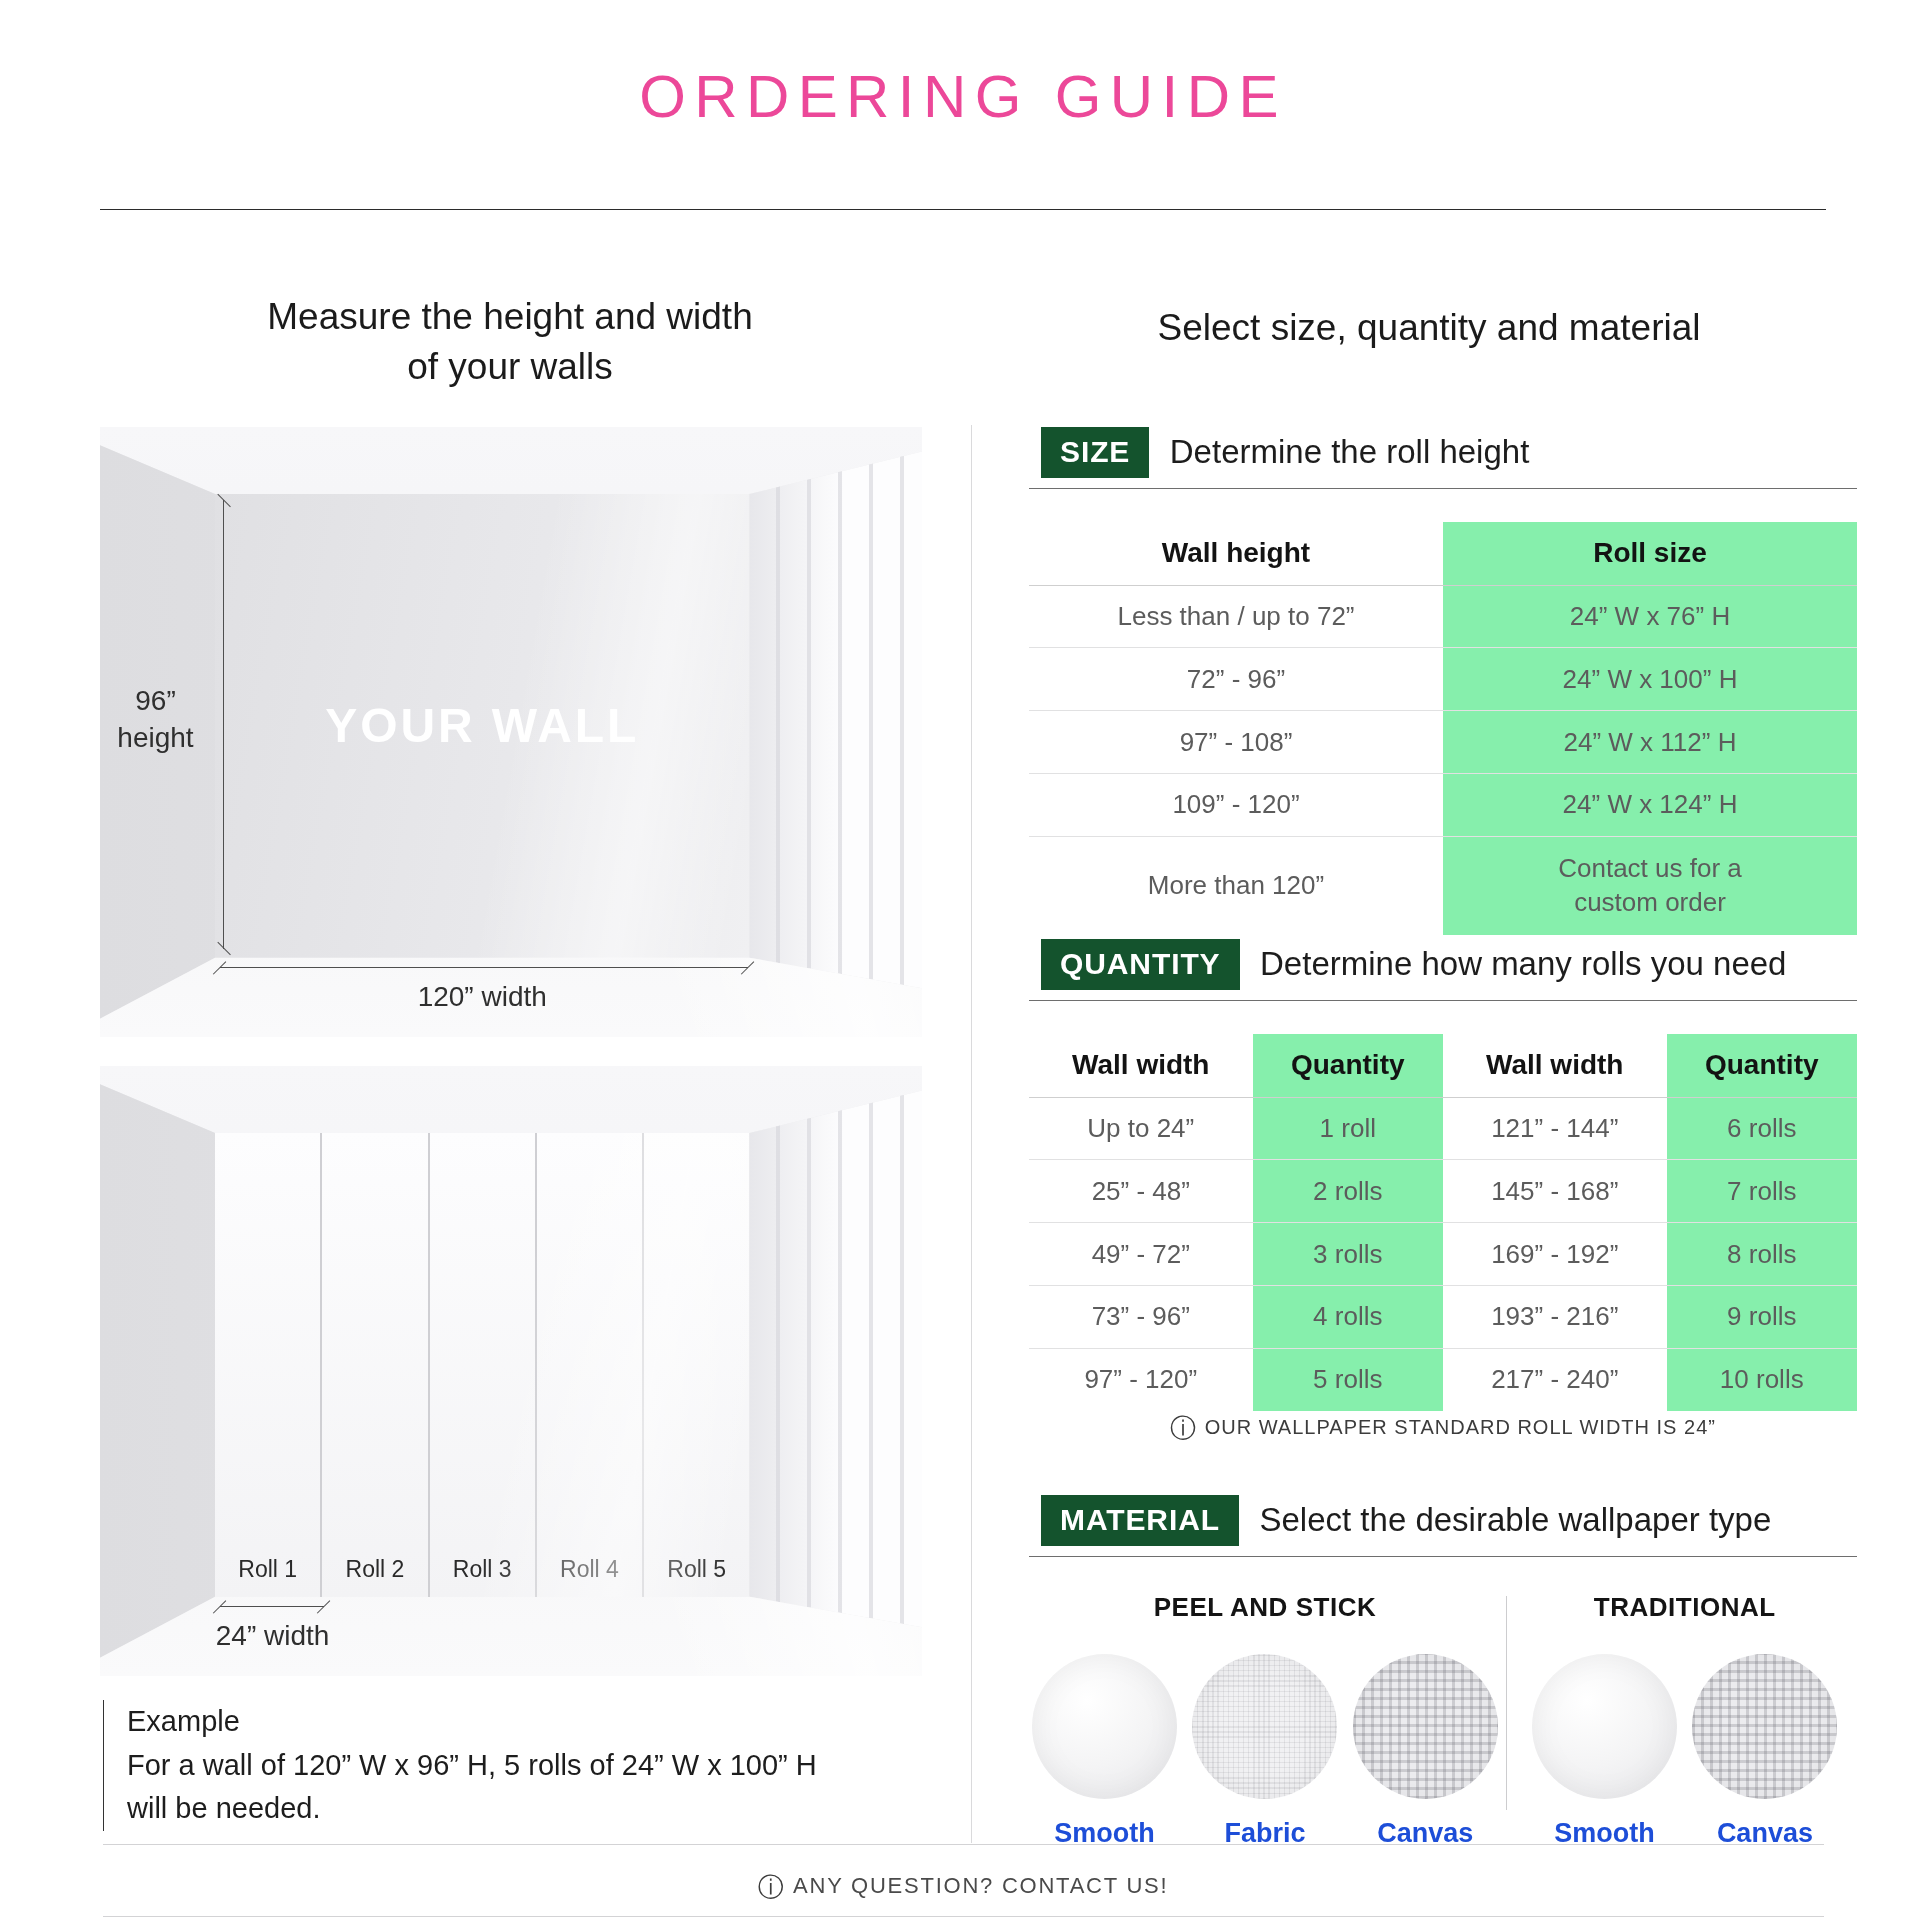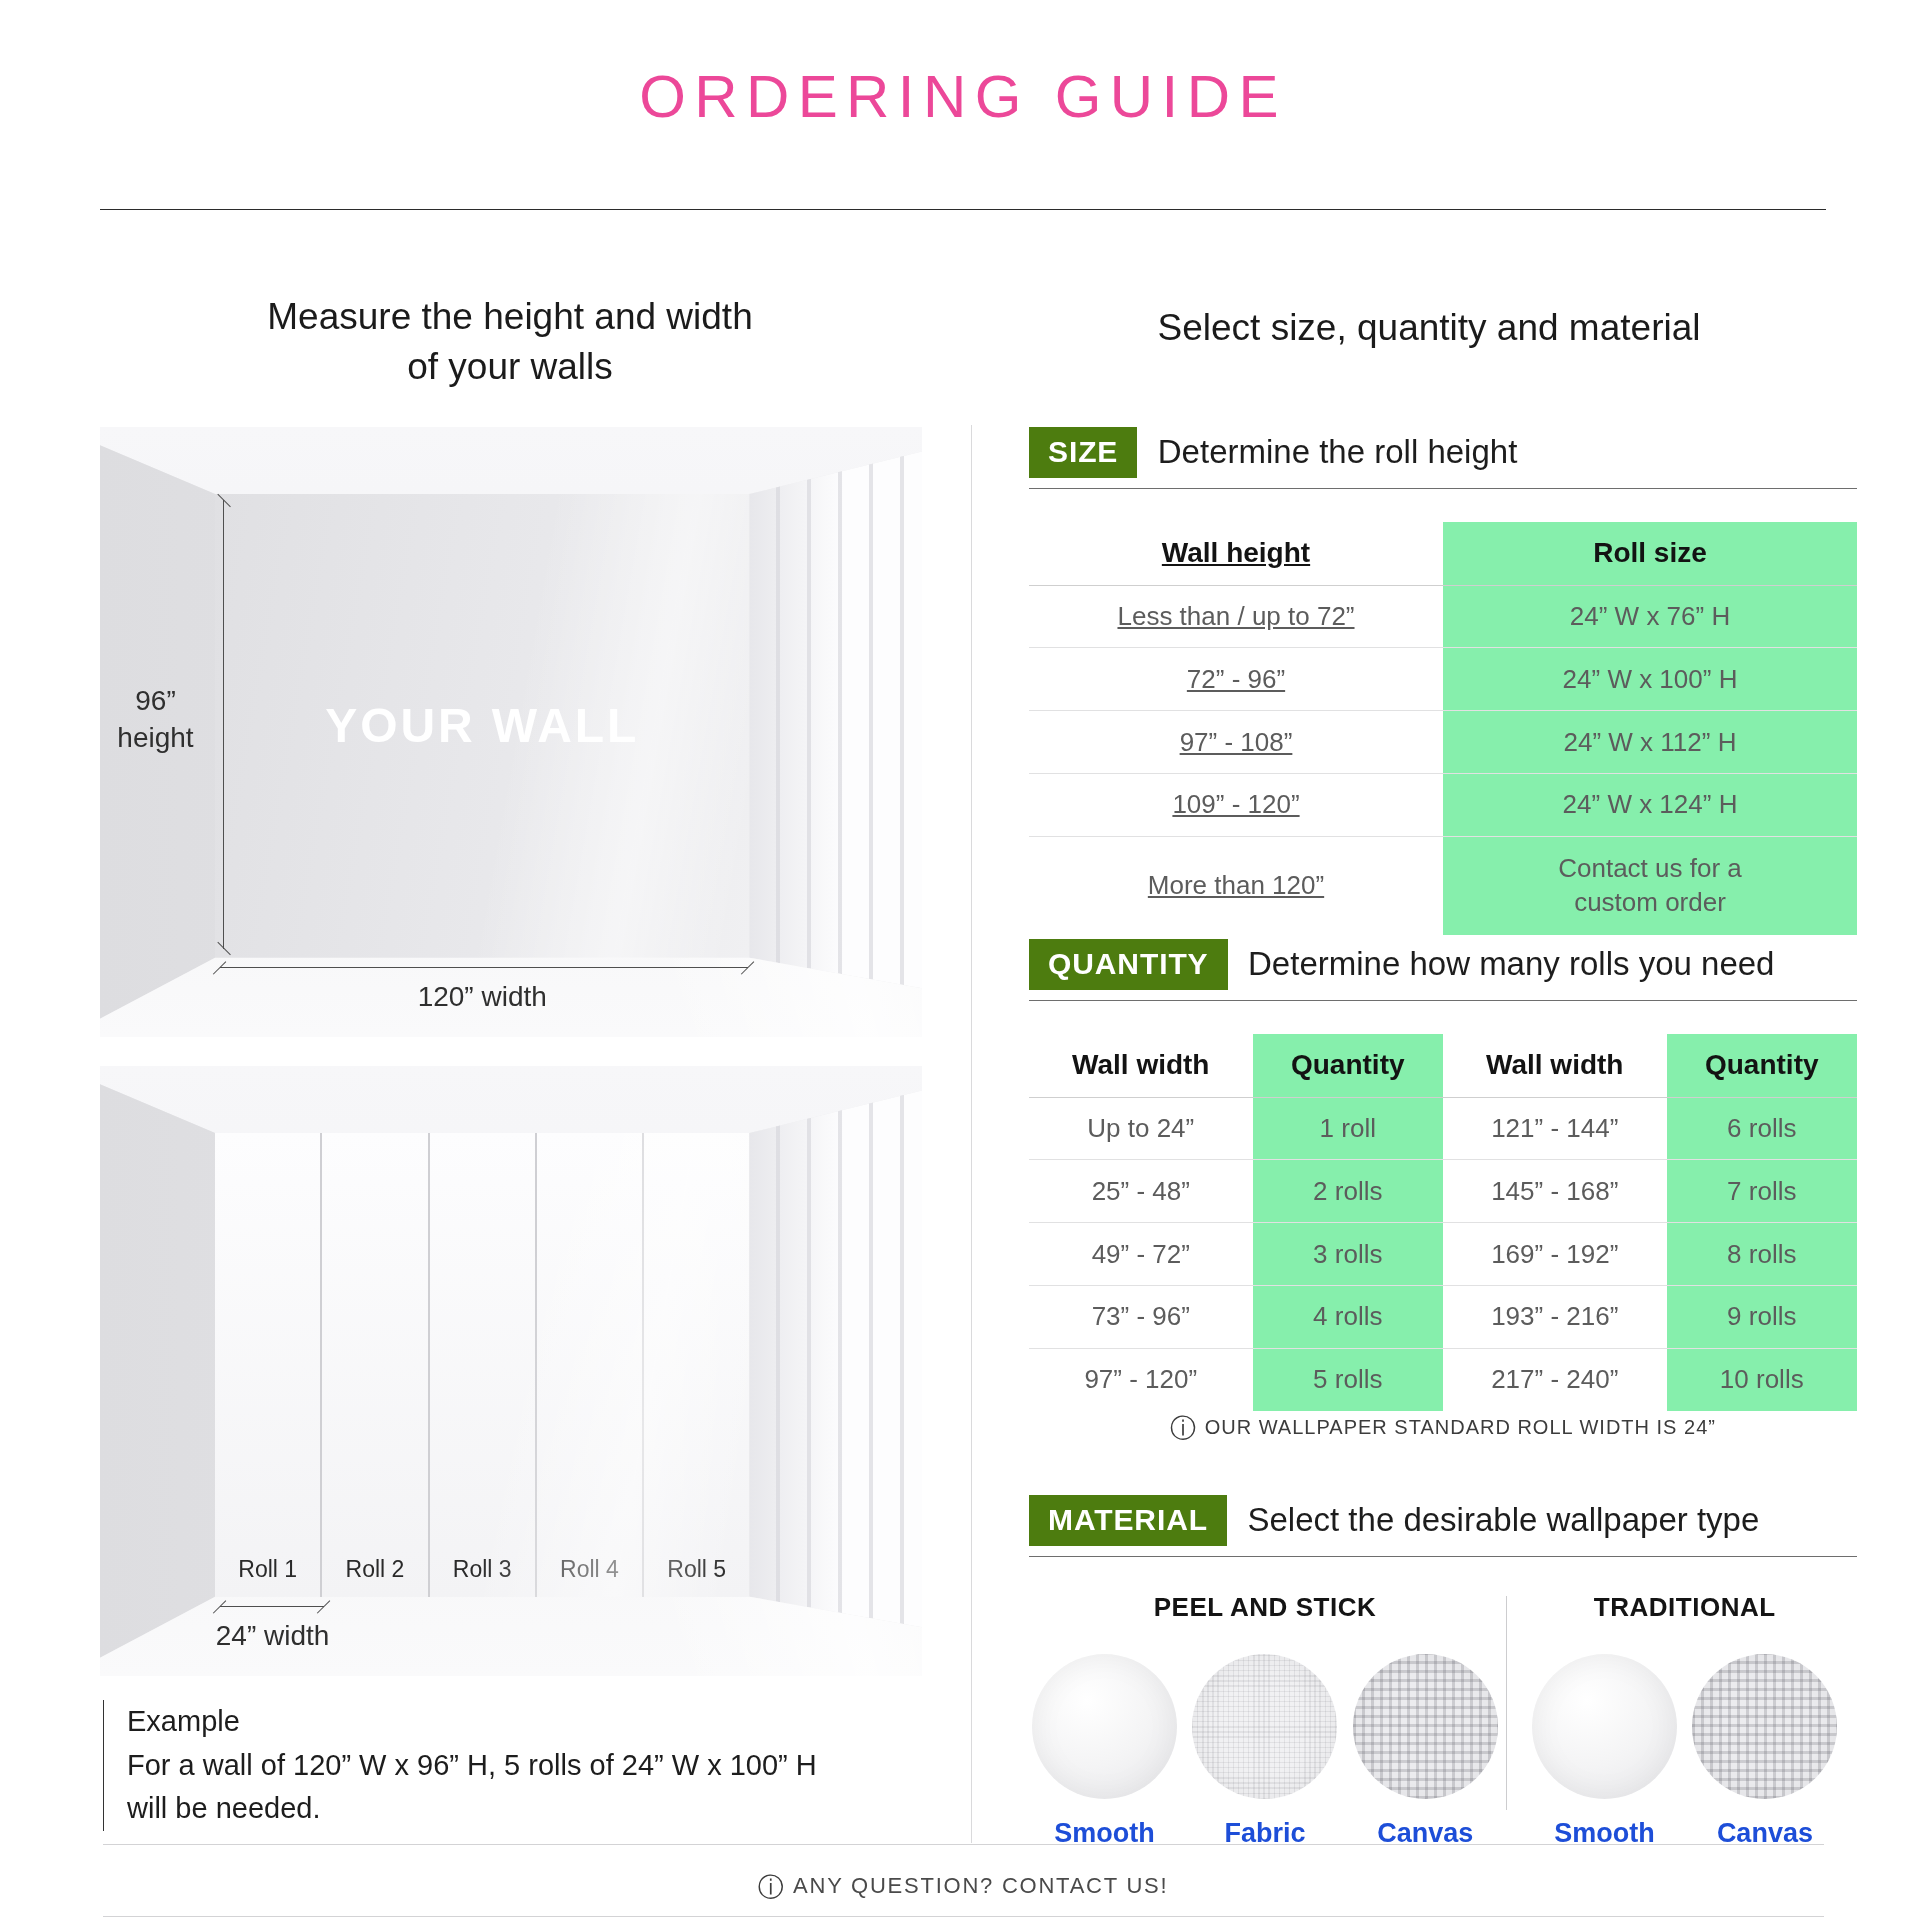--- a/index.html
+++ b/index.html
@@ -88,34 +88,34 @@
     border-left:1.9px solid #333; padding-left:23px;
     font-size:29px; line-height:1.5; color:#1d1d1d; }
 
   
   .rsec { position:absolute; left:1029px; width:828px; }
   #size-section { top:427px; }
   #quantity-section { top:939px; }
   #material-section { top:1495px; }
 
   .sec-head { display:flex; align-items:center; gap:20.5px; }
-  .badge { background:#4d7c0f; color:#ffffff; font-weight:700; font-size:30px;
-    padding:8.3px 19px; letter-spacing:0.03em; }
+  .badge { background:#14532d; color:#ffffff; font-weight:700; font-size:30px;
+    padding:8.3px 19px; letter-spacing:0.03em;margin-left:12px; }
   .sec-sub { font-size:33px; color:#1d1d1d; }
   .sec-rule { margin-top:10.3px; border-top:1.3px solid #6e6e6e; }
 
   table.gtable { width:100%; border-collapse:collapse; margin-top:33px; }
   table.gtable th { font-size:28px; font-weight:700; color:#131313; padding:15.4px 5.1px; text-align:center; }
   table.gtable td { font-size:26px; color:#5c5c5c; padding:15.4px 5.1px; text-align:center; }
   table.gtable tr { border-bottom:1.3px solid #e1e1e2; }
   table.gtable tr:last-child { border-bottom:none; }
   thead tr { border-bottom:1.3px solid #cfcfcf !important; }
   .shaded { background:#86efac; }
   .cell-small { white-space:pre-line; font-size:20.5px; line-height:1.3; padding:9px 5.1px; }
-  .size-table .col-wall { width:50%;text-decoration:underline; }
+  .size-table .col-wall { width:50%; }
   .size-table .col-roll { width:50%; }
   .qty-table .col-ww { width:27%; }
   .qty-table .col-q  { width:23%; }
 
   .roll-note { text-align:center; font-size:20px; letter-spacing:0.05em; color:#3c3c3c; }
   .info-icon { font-size:26px; vertical-align:-2.6px; margin-right:7.7px; color:#3c3c3c; font-style:normal; }
 
   
   .mat-groups { display:flex; margin-top:35px; }
   .mat-group-peel { flex:0 0 57%; }

